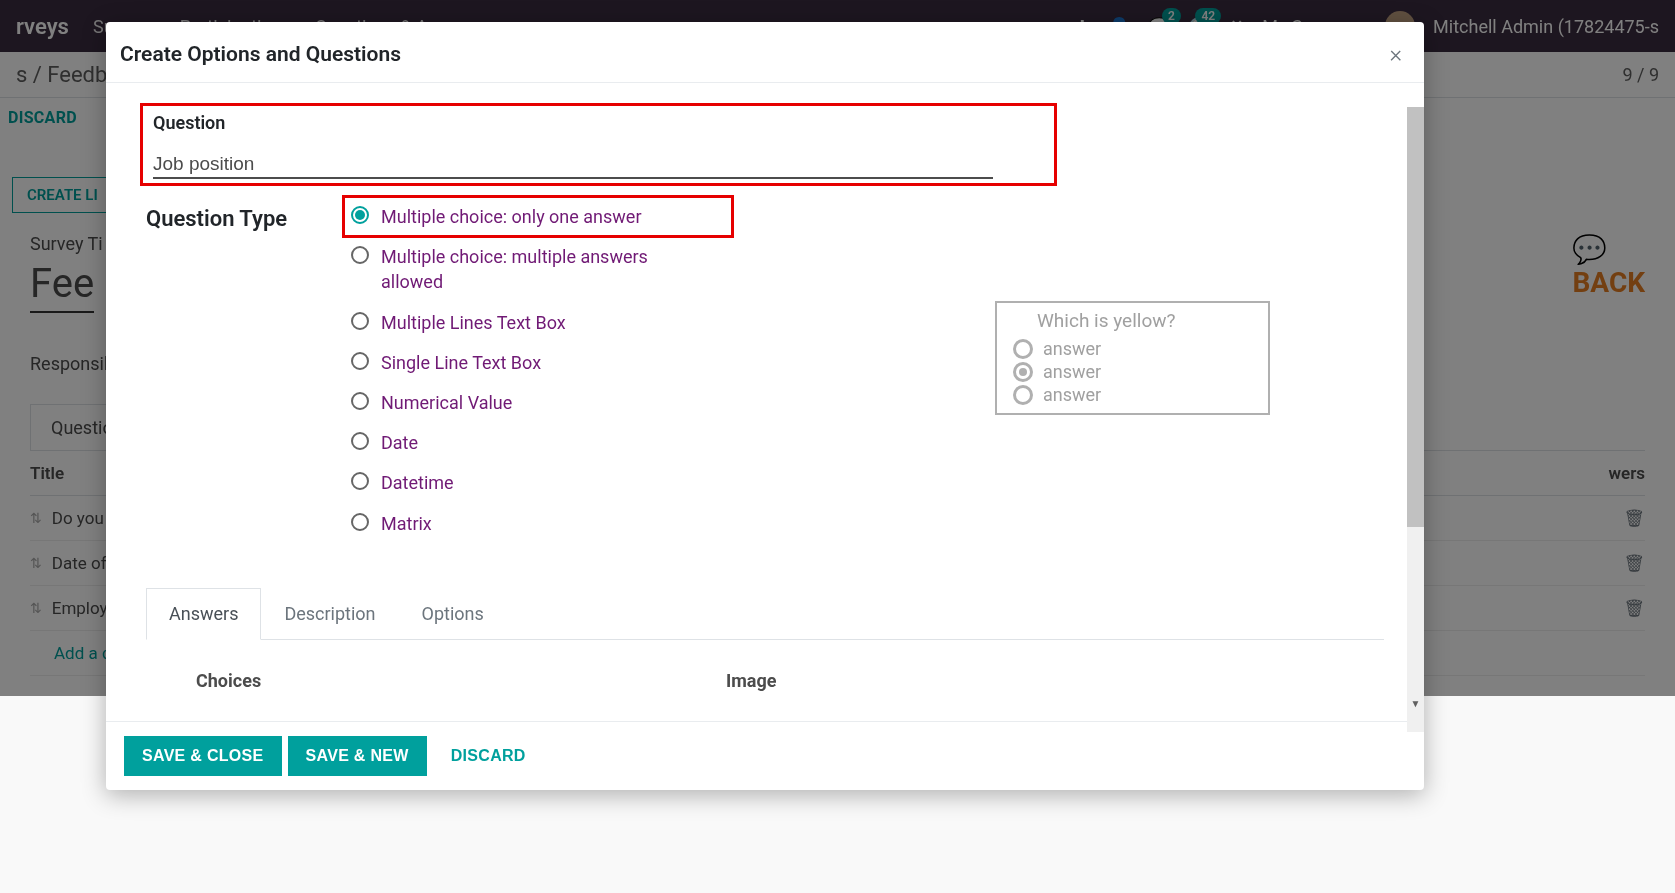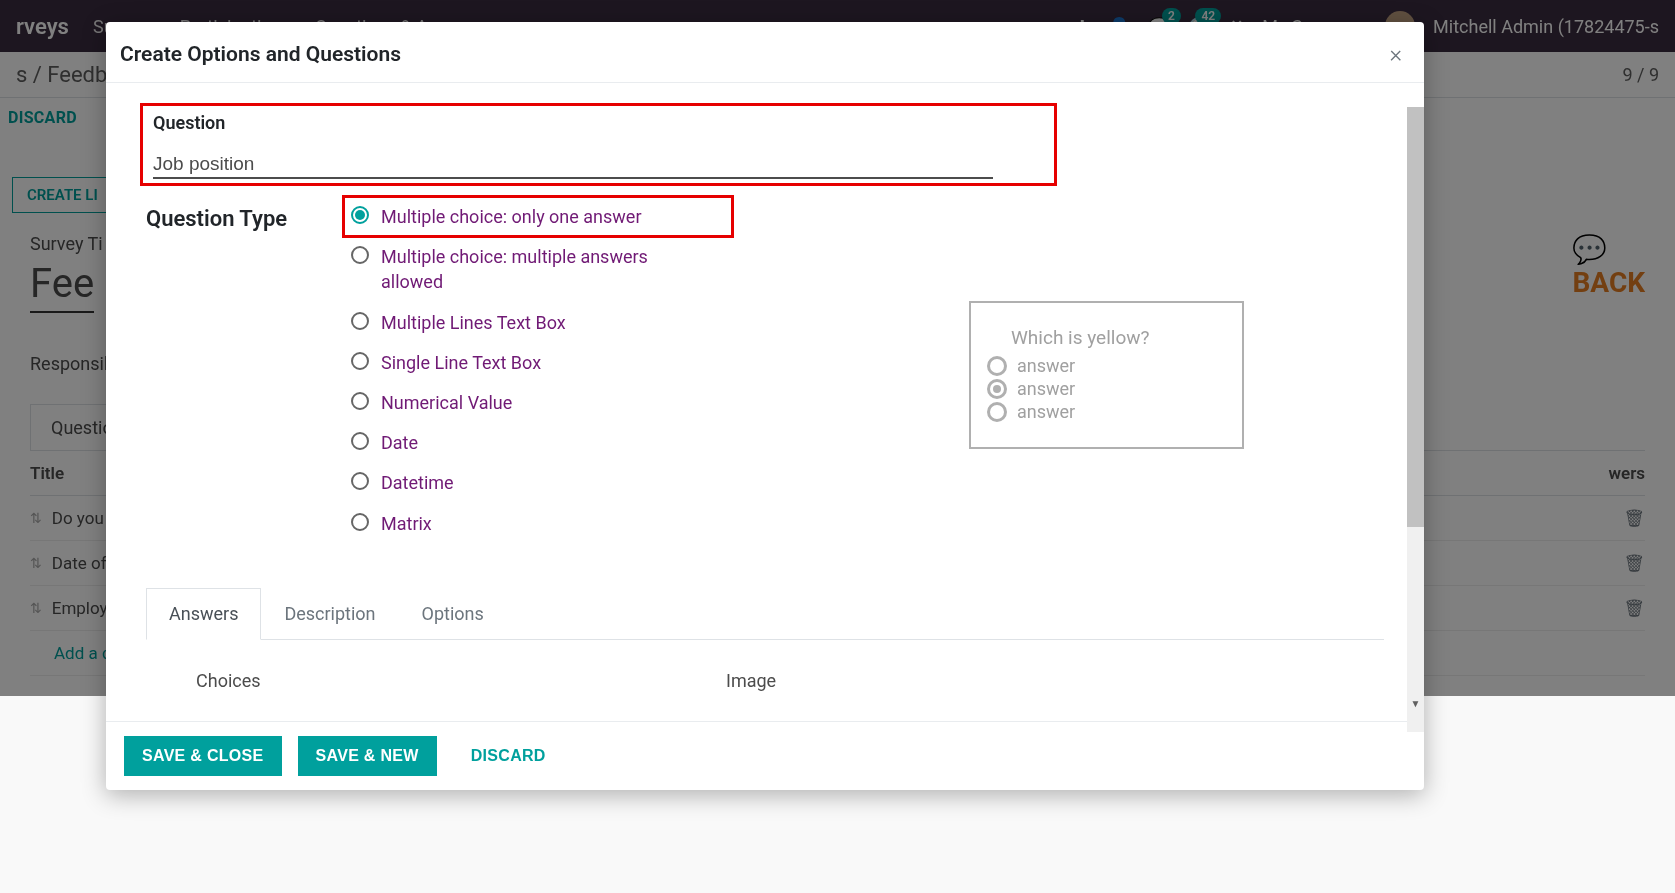--- a/index.html
+++ b/index.html
@@ -51,34 +51,34 @@
 .form-row { display: flex; align-items: flex-start; margin-top: 18px; }
 .form-label { font-size: 22px; font-weight: 600; color: #212529; width: 205px; flex-shrink: 0; padding-top: 2px; }
 .radio-column { display: flex; flex-direction: column; gap: 15px; }
 .radio-item { display: flex; align-items: flex-start; gap: 12px; font-size: 18px; color: #701a75; cursor: pointer; }
 .radio-item.highlighted { border: 3px solid #e60000; padding: 6px 80px 6px 6px; margin: -9px -83px -9px -9px; }
 .radio-btn { width: 18px; height: 18px; border: 2px solid #666; border-radius: 50%; flex-shrink: 0; margin-top: 2px; position: relative; }
 .radio-btn.selected { border-color: #00a09d; }
 .radio-btn.selected::after { content: ''; position: absolute; top: 2px; left: 2px; width: 10px; height: 10px; background: #00a09d; border-radius: 50%; }
 .radio-text { max-width: 270px; line-height: 1.4; }
 
-.preview-box { position: absolute; top: 218px; left: 863px; width: 275px; border: 2px solid #b0b0b0; padding: 23px 16px; color: #a0a0a0; font-size: 18px; }
+.preview-box { position: absolute; top: 218px; left: 889px; width: 275px; border: 2px solid #b0b0b0; padding: 6px 16px; color: #a0a0a0; font-size: 18px; }
 .preview-title { margin-left: 24px; margin-bottom: 6px; font-size: 19px; }
 .preview-opt { display: flex; align-items: center; gap: 10px; margin-bottom: 2px; }
 .preview-radio { width: 20px; height: 20px; border: 3px solid #b0b0b0; border-radius: 50%; position: relative; }
 .preview-radio.sel::after { content: ''; position: absolute; top: 3px; left: 3px; width: 8px; height: 8px; background: #b0b0b0; border-radius: 50%; }
 
 .sub-tabs { display: flex; margin-top: 52px; border-bottom: 1px solid #dee2e6; }
 .sub-tab { padding: 14px 22px; font-size: 18px; color: #6c757d; border: 1px solid transparent; cursor: pointer; }
 .sub-tab.active { border: 1px solid #dee2e6; border-bottom: 1px solid #fff; margin-bottom: -1px; color: #495057; background: #fff; }
 
-.answers-section { padding: 30px 50px 0 50px; display: flex; font-size: 18px; font-weight: 400; }
+.answers-section { padding: 30px 50px 0 50px; display: flex; font-size: 18px; font-weight: 700; }
 .answers-col1 { width: 530px; }
 
-.modal-footer { padding: 14px 18px; display: flex; gap: 16px; align-items: center; border-top: 1px solid #e9ecef; }
+.modal-footer { padding: 14px 18px; display: flex; gap: 6px; align-items: center; border-top: 1px solid #e9ecef; }
 .btn { padding: 11px 18px; font-size: 16px; font-weight: 700; cursor: pointer; border: none; letter-spacing: 0.3px; }
 .btn-primary { background: #00a09d; color: #fff; }
 .btn-link { background: transparent; color: #00a09d; }
 </style>
 </head>
 <body>
 
 <div class="bg-page">
   <div class="top-nav">
     <span class="app-name">rveys</span>

